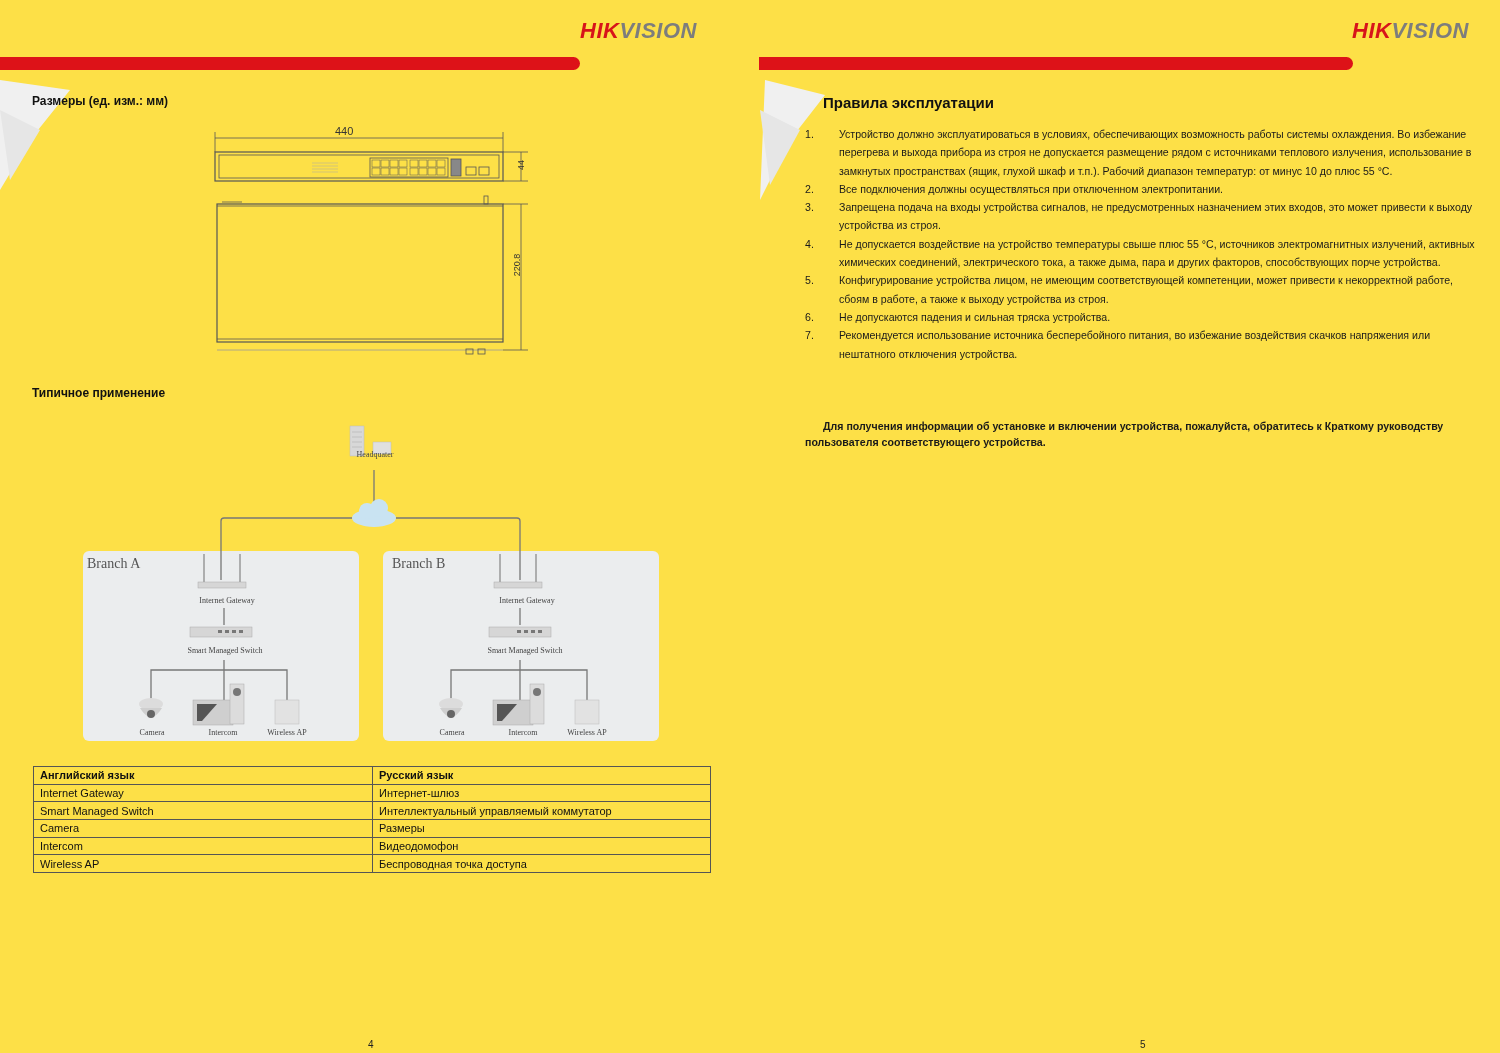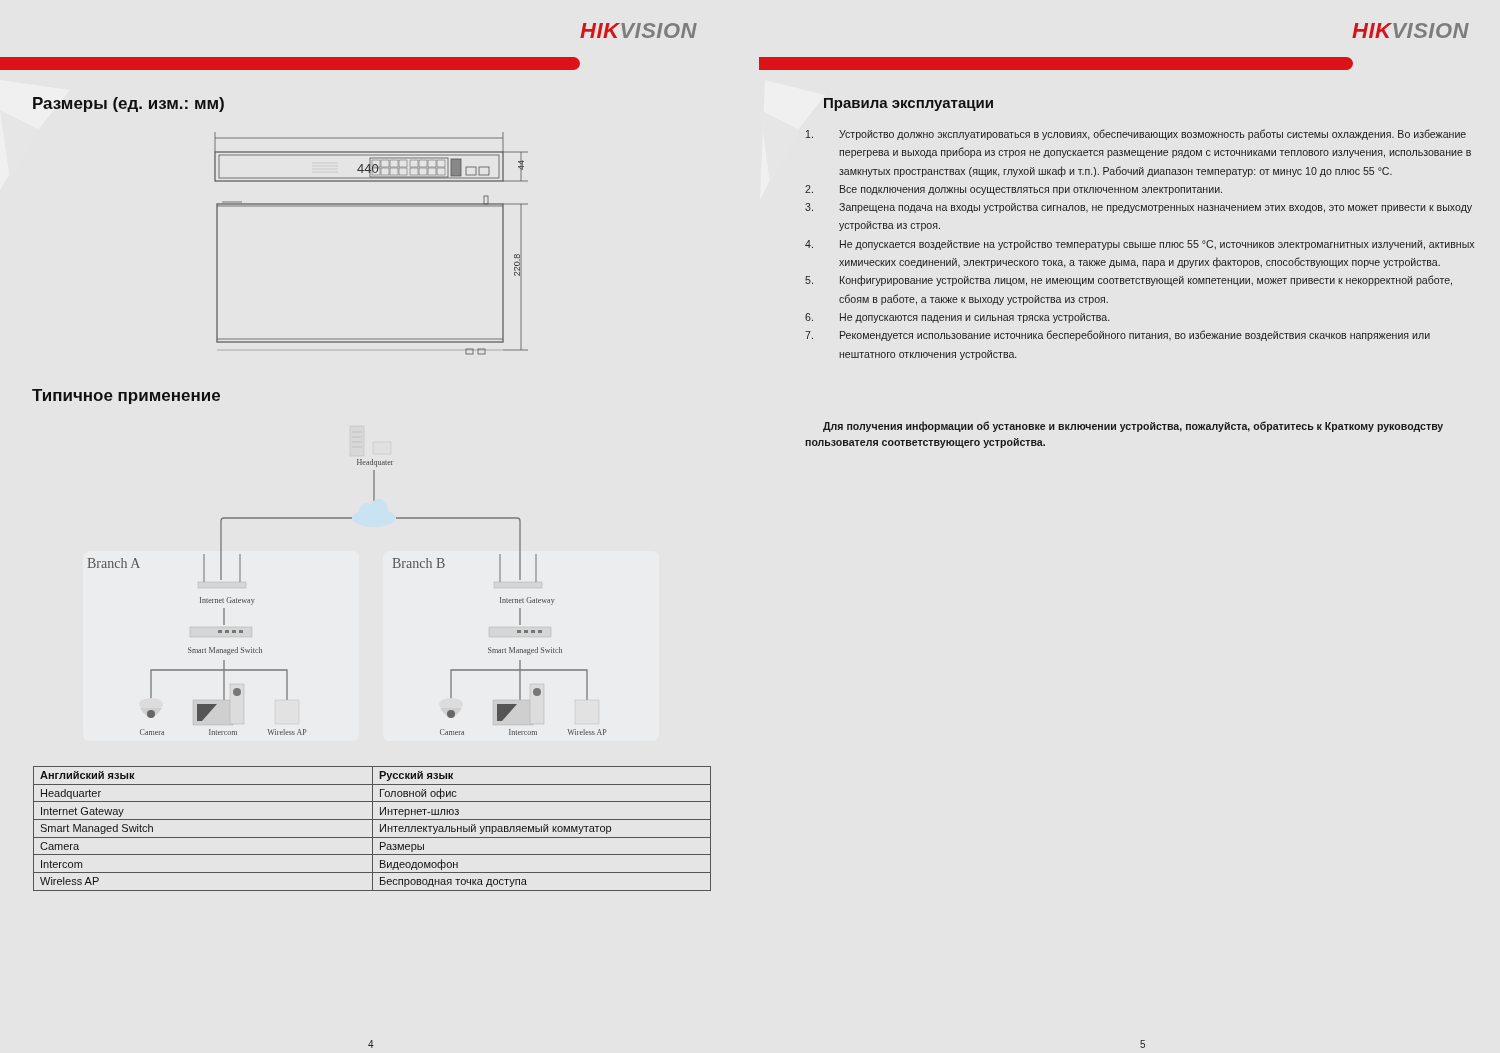--- a/index.html
+++ b/index.html
@@ -1,31 +1,31 @@
 <!DOCTYPE html>
 <html><head>
 <meta charset="utf-8">
 <style>
   * { box-sizing: border-box; margin: 0; padding: 0; }
   html, body { width: 1500px; height: 1053px; background: #ffffff; overflow: hidden; }
   body { position: relative; font-family: "Liberation Sans", "DejaVu Sans", sans-serif; color: #111; }
 
-  .page { position: absolute; top: 0; height: 1053px; background: #e5e5e5; overflow: hidden; }
+  .page { position: absolute; top: 0; height: 1053px; background: #fde047; overflow: hidden; }
   .page-left { left: 0; width: 750px; }
   .page-right { left: 750px; width: 750px; }
 
   .logo { position: absolute; top: 18px; font-family: "Liberation Sans", sans-serif; font-weight: bold; font-style: italic; font-size: 22px; letter-spacing: 0.5px; }
   .logo .hik { color: #d7141a; }
   .logo .vision { color: #7d7d7d; }
 
   .red-bar { position: absolute; top: 57px; height: 13px; background: #dd1218; border-radius: 0 8px 8px 0; }
 
   .watermark { position: absolute; top: 70px; left: 0; width: 90px; height: 140px; }
 
-  .h1 { position: absolute; font-weight: bold; font-size: 17px; color: #111; }
+  .h1 { position: absolute; font-weight: bold; font-size: 12px; color: #111; }
 
   
   .dim-drawing { position: absolute; left: 210px; top: 122px; width: 330px; height: 240px; }
 
   
   .diagram { position: absolute; left: 80px; top: 420px; width: 590px; height: 330px; }
   .branch-box { position: absolute; background: #ebedee; border-radius: 6px; }
   .branch-label { position: absolute; font-size: 14px; color: #555; font-family: "Liberation Serif", serif; }
   .node-label { position: absolute; font-size: 8px; color: #444; font-family: "Liberation Serif", serif; white-space: nowrap; transform: translateX(-50%); }
 
@@ -114,21 +114,21 @@
 
         <line x1="293" y1="82" x2="318" y2="82"></line>
         <line x1="293" y1="228" x2="318" y2="228"></line>
         <line x1="311" y1="82" x2="311" y2="228"></line>
         <line x1="7" y1="228" x2="293" y2="228" stroke="#999"></line>
 
         <rect x="256" y="227" width="7" height="5"></rect>
         <rect x="268" y="227" width="7" height="5"></rect>
       </g>
     </svg>
-    <span style="position:absolute; left:147px; top:3px; font-size:13px; color:#333;margin-top:36px;">440</span>
+    <span style="position:absolute; left:125px; top:3px; font-size:11px; color:#333;">440</span>
     <span style="position:absolute; left:306px; top:38px; font-size:9px; color:#333; transform:rotate(-90deg); transform-origin:center;">44</span>
     <span style="position:absolute; left:296px; top:138px; font-size:9px; color:#333; transform:rotate(-90deg); transform-origin:center;">220.8</span>
   </div>
 
   <div class="h1" style="left:32px; top:386px;">Типичное применение</div>
 
   <div class="diagram">
 
     <div class="branch-box" style="left:3px; top:131px; width:276px; height:190px;"></div>
     <div class="branch-box" style="left:303px; top:131px; width:276px; height:190px;"></div>
@@ -219,21 +219,21 @@
         <rect x="413" y="280" width="40" height="25" fill="#cfcfcf" stroke="#aaa" stroke-width="0.5"></rect>
         <polygon points="417,284 437,284 422,301 417,301" fill="#555"></polygon>
         <rect x="450" y="264" width="14" height="40" fill="#dcdcdc" stroke="#aaa" stroke-width="0.5"></rect>
         <circle cx="457" cy="272" r="4" fill="#777"></circle>
       </g>
       <g>
         <rect x="495" y="280" width="24" height="24" fill="#e2e2e2" stroke="#bbb" stroke-width="0.5"></rect>
       </g>
     </svg>
 
-    <span class="node-label" style="left:295px; top:38px;">Headquater</span>
+    <span class="node-label" style="left:295px; top:30px;">Headquater</span>
 
     <span class="branch-label" style="left:7px; top:136px;">Branch A</span>
     <span class="node-label" style="left:147px; top:176px;">Internet Gateway</span>
     <span class="node-label" style="left:145px; top:226px;">Smart Managed Switch</span>
     <span class="node-label" style="left:72px; top:308px;">Camera</span>
     <span class="node-label" style="left:143px; top:308px;">Intercom</span>
     <span class="node-label" style="left:207px; top:308px;">Wireless AP</span>
 
     <span class="branch-label" style="left:312px; top:136px;">Branch B</span>
     <span class="node-label" style="left:447px; top:176px;">Internet Gateway</span>
@@ -243,24 +243,20 @@
     <span class="node-label" style="left:507px; top:308px;">Wireless AP</span>
   </div>
 
   <table class="term-table">
     <tbody>
         <tr class="head">
       <td>Английский язык</td>
       <td>Русский язык</td>
     </tr>
     <tr>
-      <td>Headquarter</td>
-      <td>Головной офис</td>
-    </tr>
-    <tr>
       <td>Internet Gateway</td>
       <td>Интернет-шлюз</td>
     </tr>
     <tr>
       <td>Smart Managed Switch</td>
       <td>Интеллектуальный управляемый коммутатор</td>
     </tr>
     <tr>
       <td>Camera</td>
       <td>Размеры</td>

